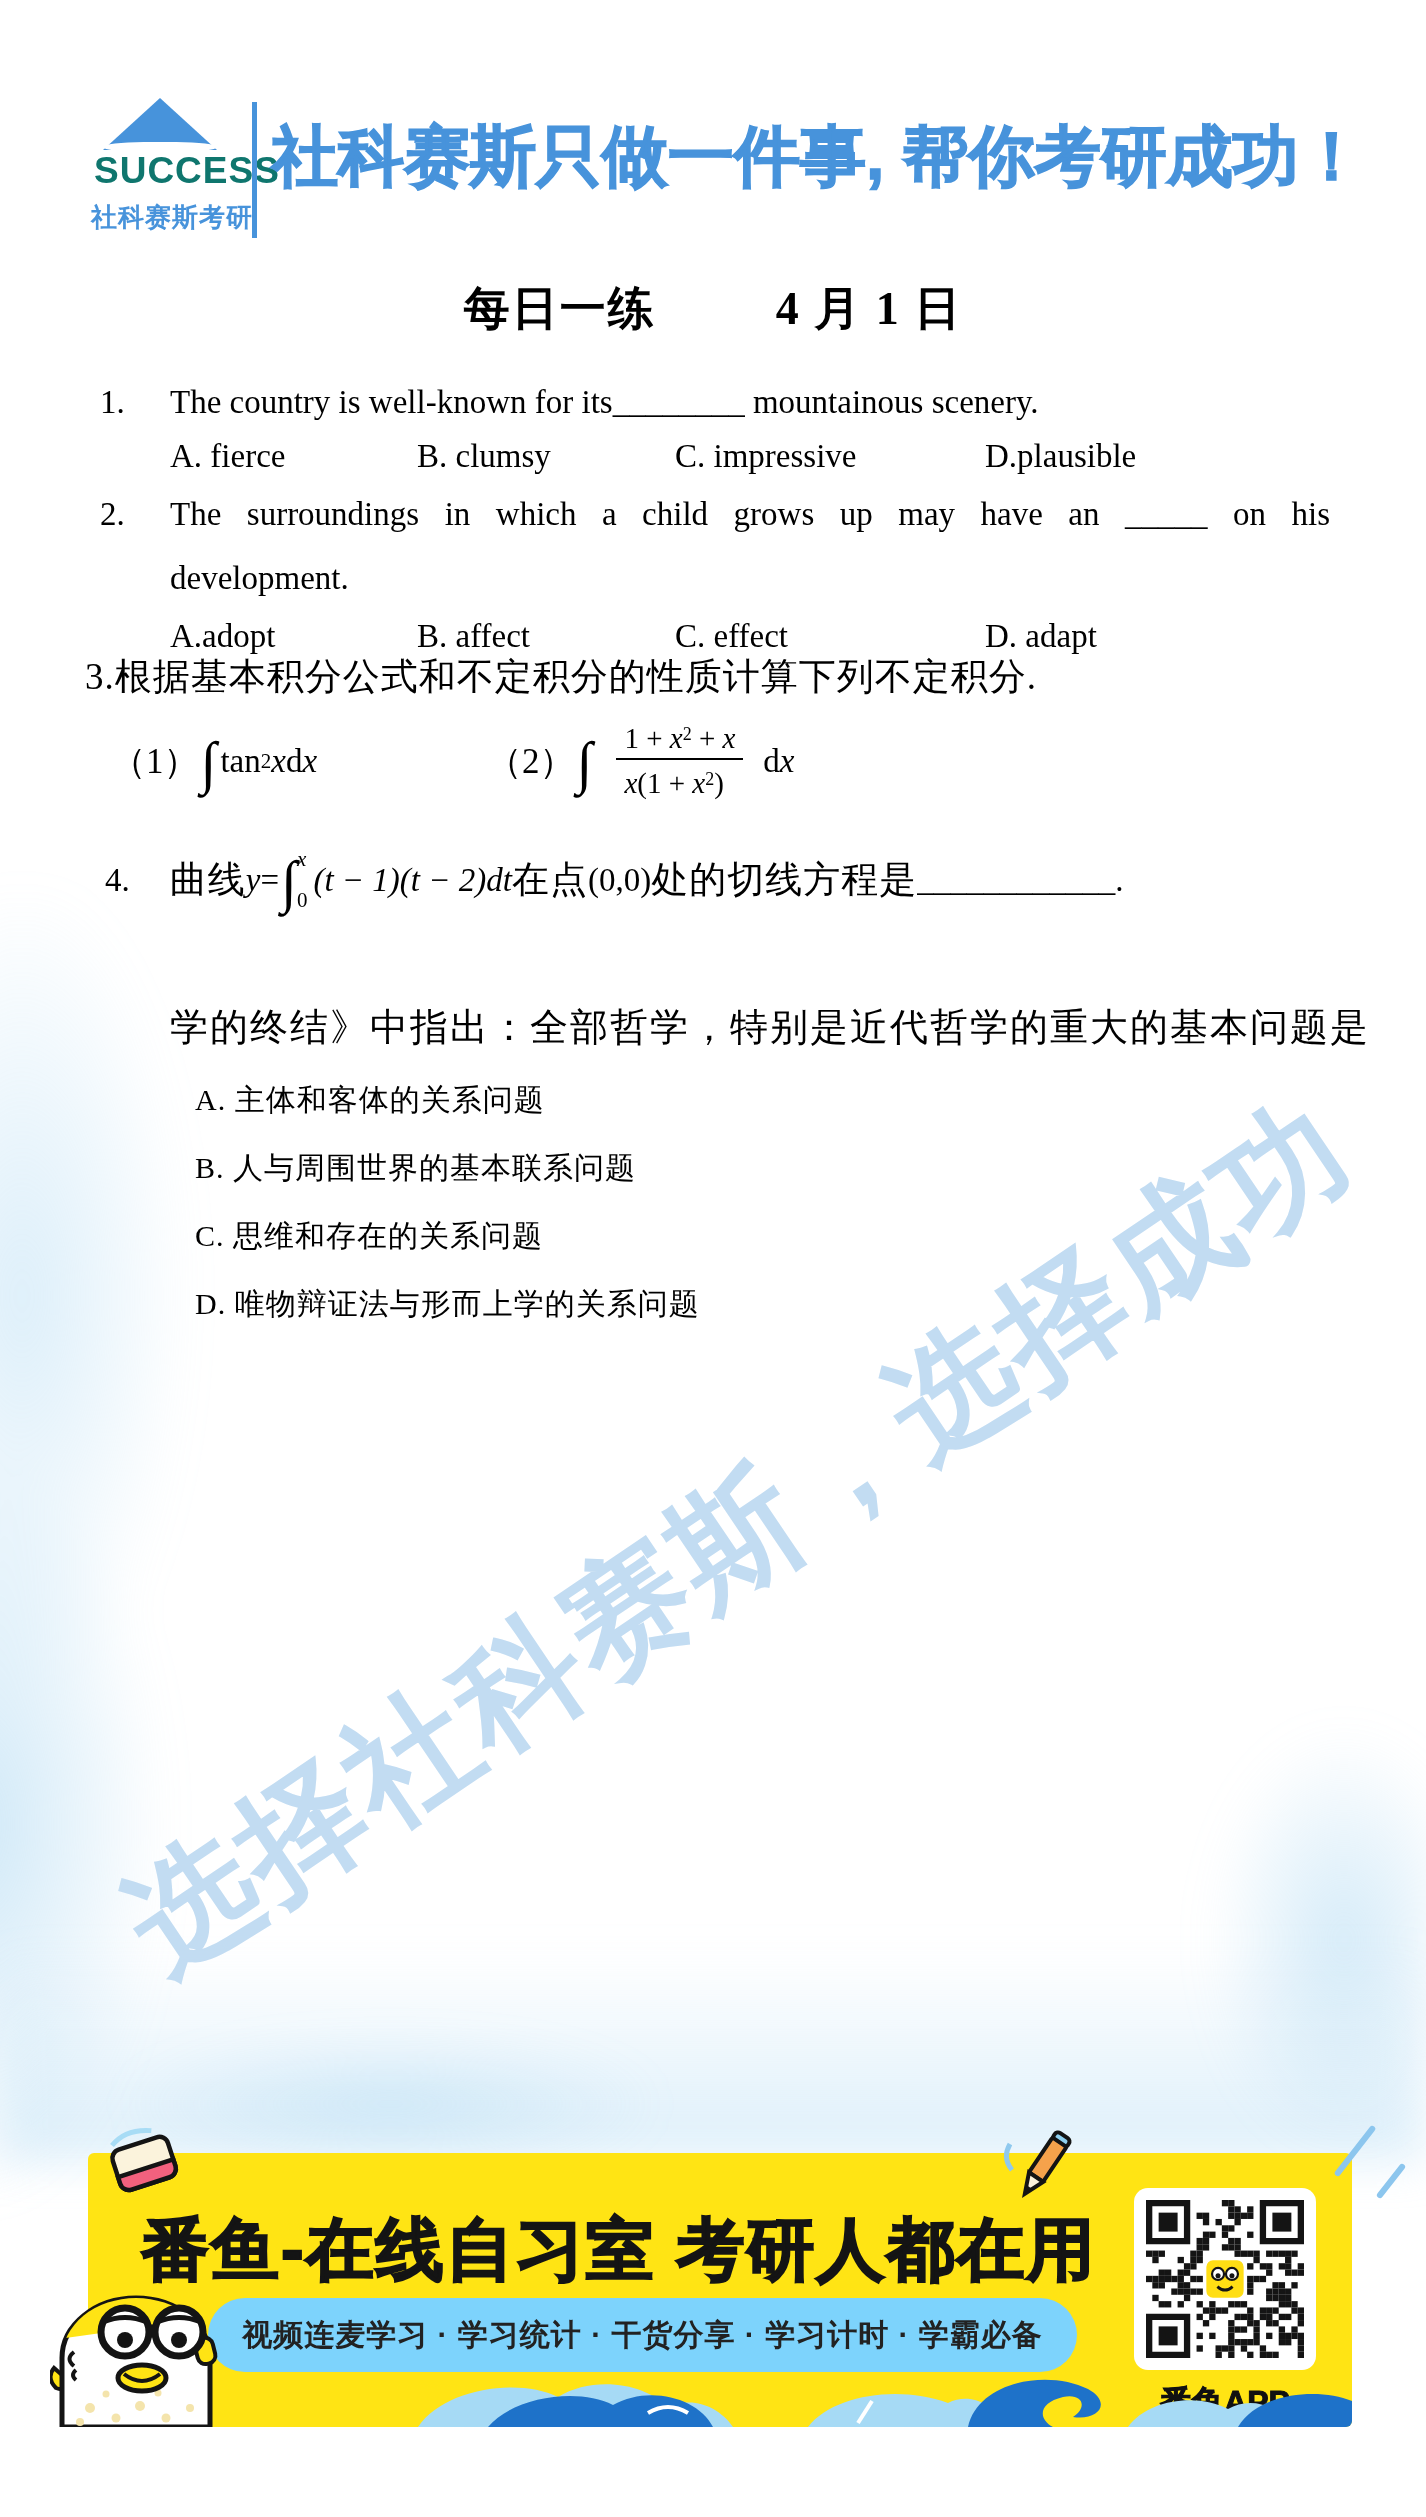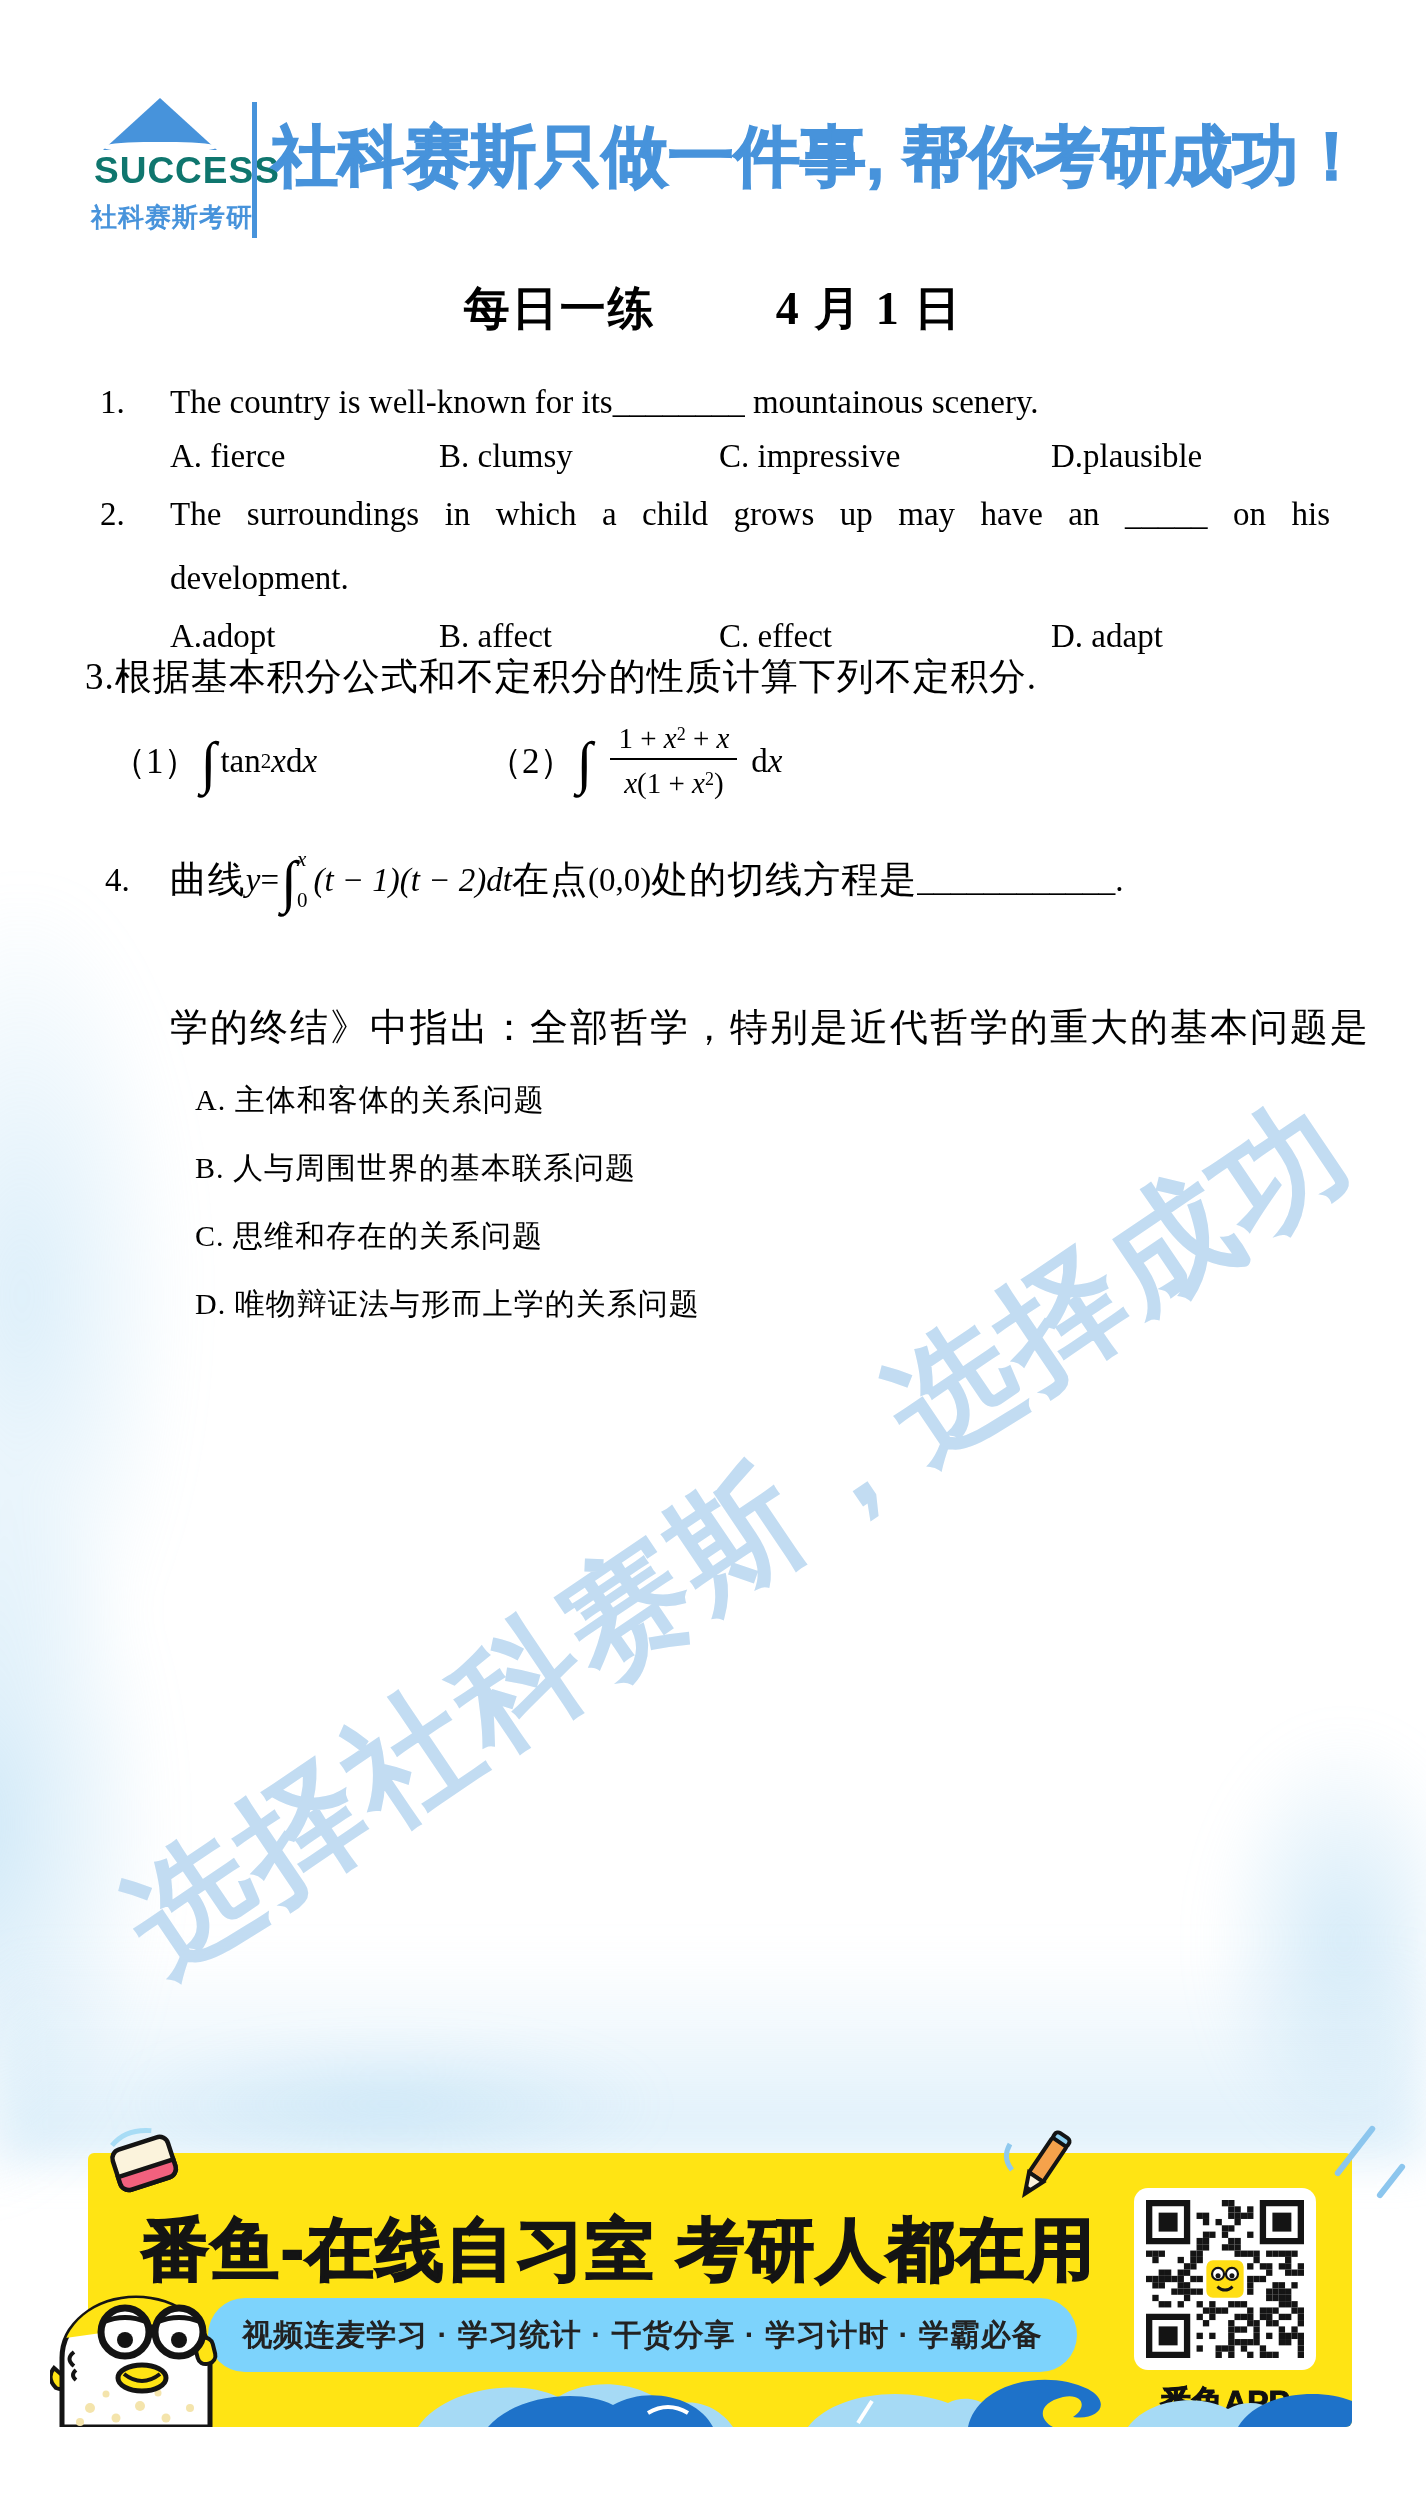--- a/index.html
+++ b/index.html
@@ -43,32 +43,32 @@
   .doc-title{position:absolute;left:0;top:278px;width:100%;display:flex;justify-content:center;
              gap:120px;font-size:46px;font-weight:700;}
   .doc-title .t1{font-family:"Liberation Sans",sans-serif;letter-spacing:2px;}
   .doc-title .t2{font-family:"Liberation Serif",serif;letter-spacing:2px;}
 
   
   .q-en{font-size:33px;}
   .q-num{position:absolute;left:100px;}
   .q-text{position:absolute;left:170px;}
   .opts{position:absolute;left:170px;display:grid;grid-template-columns:247px 258px 310px auto;
-        font-size:33px;white-space:nowrap;gap:22px;}
+        font-size:33px;white-space:nowrap;}
   .justify-line{position:absolute;left:170px;width:1160px;text-align:justify;text-align-last:justify;
                 font-size:33px;white-space:normal;}
   .q-cn{font-size:37px;letter-spacing:1px;white-space:nowrap;}
   .q5-opt{font-size:30px;letter-spacing:1px;position:absolute;left:195px;white-space:nowrap;}
 
   
   var{font-style:italic;font-family:"Liberation Serif",serif;}
   .m-row{position:absolute;display:flex;align-items:center;font-size:33px;}
   .m-int{font-size:58px;line-height:1;padding:0 4px 0 2px;position:relative;top:2px;font-weight:400;}
   .m-sup{font-size:21px;vertical-align:14px;}
-  .frac{display:inline-block;text-align:center;font-size:29px;vertical-align:middle;margin:0 14px;}
+  .frac{display:inline-block;text-align:left;font-size:29px;vertical-align:middle;margin:0 20px;}
   .frac .num{display:block;padding:0 8px 3px;}
   .frac .den{display:block;border-top:2.5px solid #000;padding:7px 8px 0;}
   .lims{display:inline-flex;flex-direction:column;justify-content:space-between;height:62px;
         font-size:21px;vertical-align:middle;margin:0 6px 0 -4px;font-style:italic;line-height:1;}
   .cjk-label{font-size:35px;letter-spacing:0;}
 
   
   .banner{position:absolute;left:88px;top:2153px;width:1264px;height:274px;background:#FFE414;
           border-radius:6px;overflow:hidden;}
   .banner-headline{position:absolute;left:53px;top:52px;font-size:68px;font-weight:900;color:#141414;

